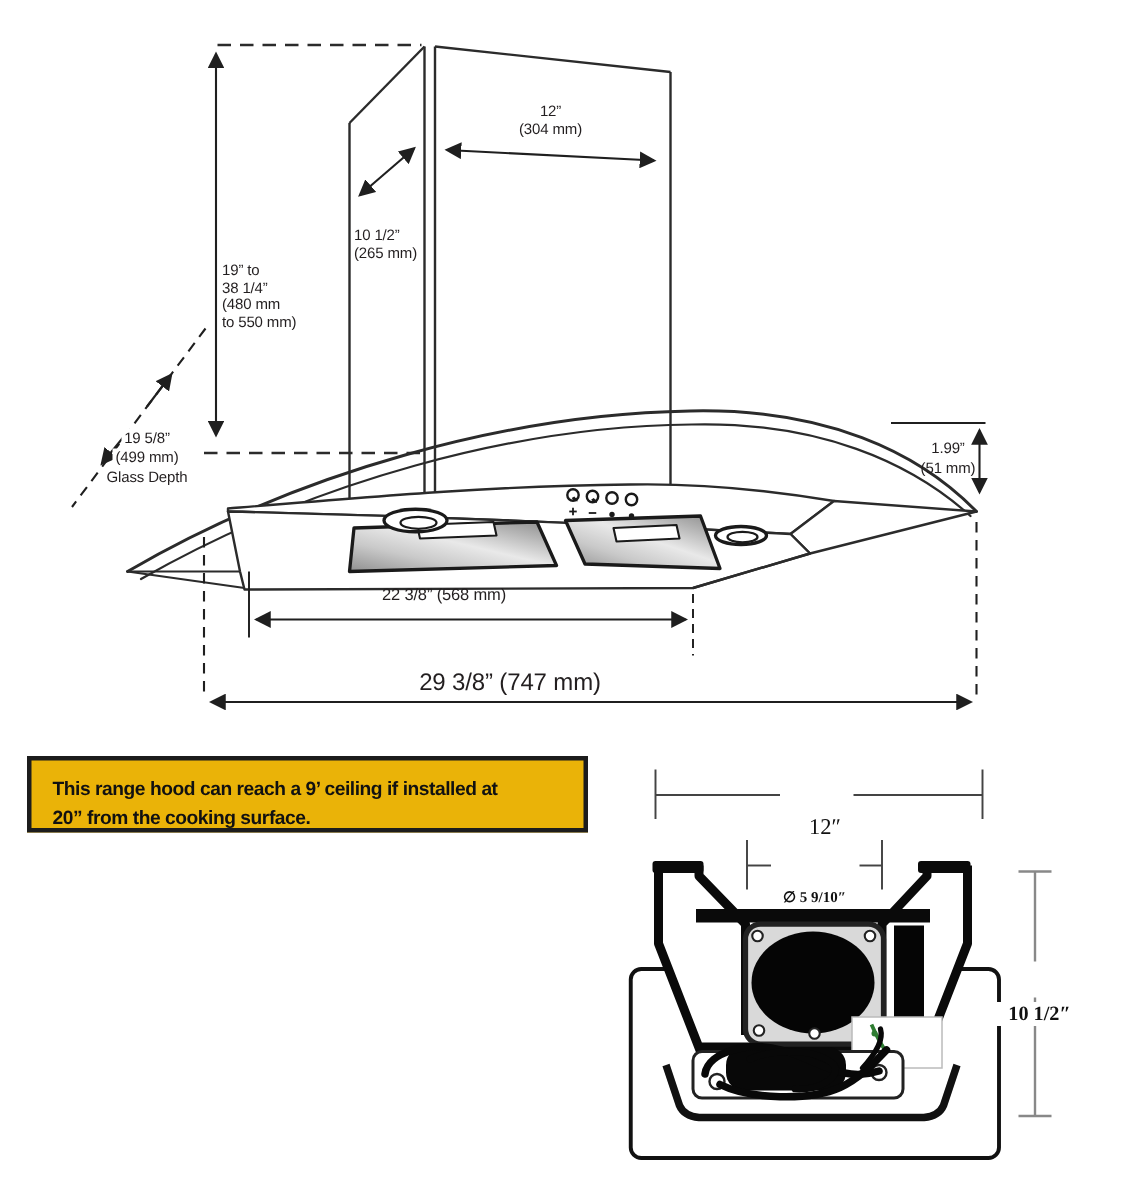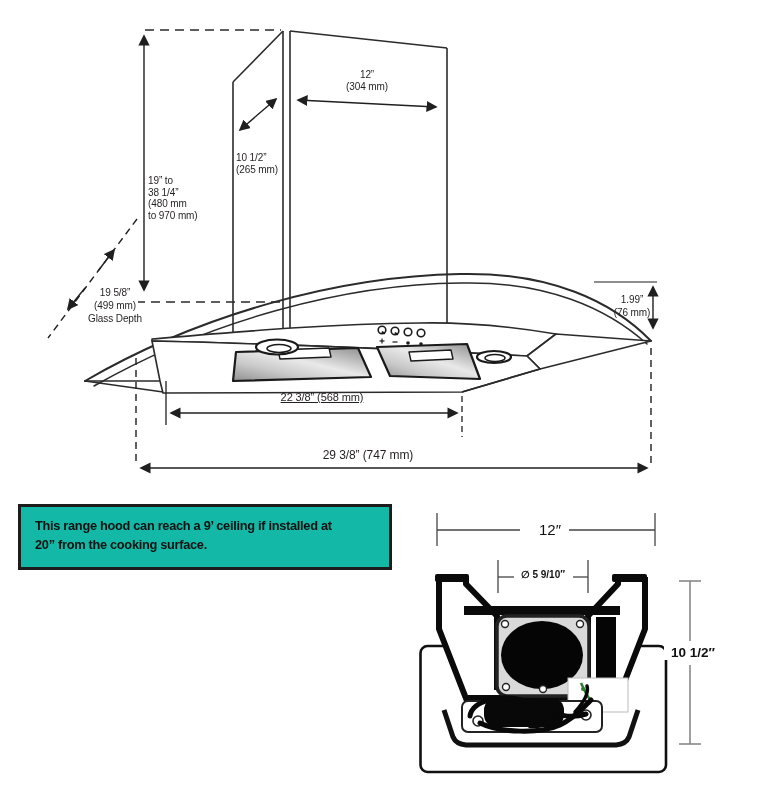--- a/index.html
+++ b/index.html
@@ -5,25 +5,25 @@
 <style>
   html,body{margin:0;padding:0;background:#fff;}
   .stage{position:relative;width:765px;height:800px;background:#ffffff;overflow:hidden;
          font-family:"Liberation Sans",sans-serif;color:#231f20;}
   svg.art{position:absolute;left:0;top:0;}
   .lbl{position:absolute;font-size:10px;line-height:11.6px;letter-spacing:-0.1px;color:#231f20;}
   .lbl span{display:block;}
   .center{text-align:center;}
   .lbl .row{display:block;text-align:center;}
   .lbl .wbg{display:inline-block;background:#ffffff;padding:0 2px;}
-  .note-box{position:absolute;left:18px;top:504px;width:374px;height:66px;box-sizing:border-box;
-            background:#14b8a6;border:3px solid #1c1c1c;padding:9px 0 0 14px;}
+  .note-box{position:absolute;left:18px;top:504px;width:374px;height:51px;box-sizing:border-box;
+            background:#eab308;border:3px solid #1c1c1c;padding:9px 0 0 14px;}
   .note-box span{display:block;font-weight:bold;font-size:12.8px;line-height:19px;
                  letter-spacing:-0.3px;color:#111;white-space:nowrap;}
-  .cslbl{position:absolute;font-family:Liberation Sans, sans-serif;color:#111;text-align:center;}
+  .cslbl{position:absolute;font-family:Liberation Serif, serif;color:#111;text-align:center;margin-top:23px;}
   .cs-w{left:505px;top:521px;width:90px;font-size:15px;}
   .cs-d{left:493px;top:569px;width:100px;font-size:10px;font-weight:bold;}
   .cs-h{left:664px;top:645px;width:58px;font-size:13.5px;font-weight:bold;background:#fff;}
 </style>
 </head>
 <body>
 
 <div class="stage">
 
 <svg class="art" width="765" height="800" viewBox="0 0 765 800">
@@ -200,49 +200,49 @@
       <line x1="679" y1="581" x2="701" y2="581"></line>
           <line x1="679" y1="744" x2="701" y2="744"></line>
     </g>
   </g>
 </svg>
 
 <div class="lbl" style="left:148px;top:143px;margin-top:32px;">
   <span>19” to</span>
   <span>38 1/4”</span>
   <span>(480 mm</span>
-  <span>to 970 mm)</span>
+  <span>to 550 mm)</span>
 </div>
 
 <div class="lbl" style="left:236px;top:152px;">
   <span>10 1/2”</span>
   <span>(265 mm)</span>
 </div>
 
 <div class="lbl center" style="left:317px;top:69px;width:100px;">
   <span>12”</span>
   <span>(304 mm)</span>
 </div>
 
-<div class="lbl" style="left:69px;top:286px;width:92px;line-height:13.2px;">
+<div class="lbl" style="left:52px;top:286px;width:92px;line-height:13.2px;">
   <span class="row"><span class="wbg">19 5/8”</span></span>
   <span class="row"><span class="wbg">(499 mm)</span></span>
   <span class="row"><span class="wbg">Glass Depth</span></span>
 </div>
 
 <div class="lbl center" style="left:588px;top:293px;width:88px;line-height:13px;">
   <span>1.99”</span>
-  <span>(76 mm)</span>
-</div>
-
-<div class="lbl center" style="left:242px;top:392px;width:160px;font-size:11px;text-decoration:underline;">
+  <span>(51 mm)</span>
+</div>
+
+<div class="lbl center" style="left:216px;top:392px;width:160px;font-size:11px;">
   <span>22 3/8” (568 mm)</span>
 </div>
 
-<div class="lbl center" style="left:288px;top:450px;width:160px;font-size:12px;">
+<div class="lbl center" style="left:260px;top:450px;width:160px;font-size:16px;">
   <span>29 3/8” (747 mm)</span>
 </div>
 
 <div class="note-box">
   <span>This range hood can reach a 9’ ceiling if installed at</span>
   <span>20” from the cooking surface.</span>
 </div>
 
 <div class="cslbl cs-w">12″</div>
 <div class="cslbl cs-d">∅ 5 9/10″</div>

